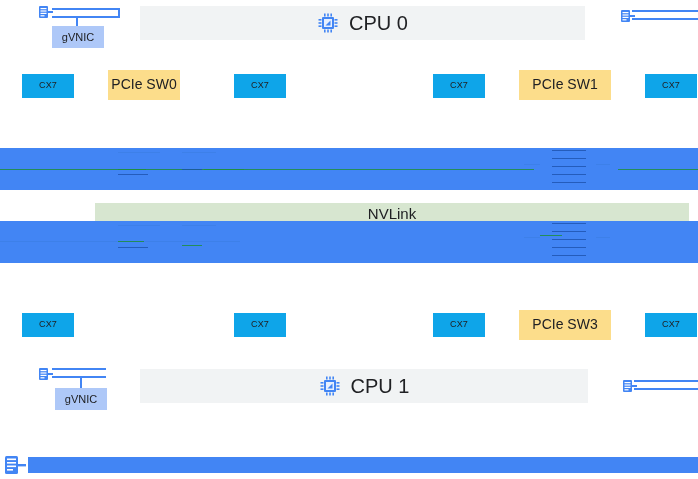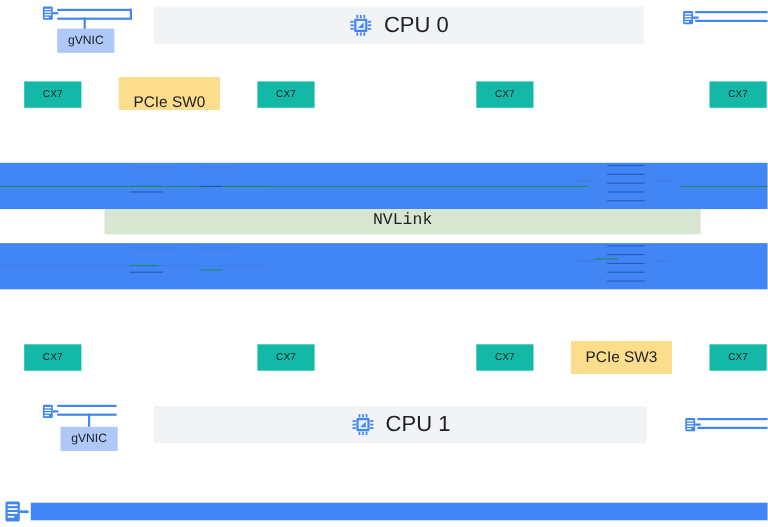--- a/index.html
+++ b/index.html
@@ -27,21 +27,21 @@
   .node {
     display: flex;
     align-items: center;
     justify-content: center;
     text-align: center;
     line-height: 1.1;
     color: #202124;
     white-space: nowrap;
   }
   .node-cx7 {
-    background: #14b8a6;
+    background: #0ea5e9;
     font-size: 9px;
     letter-spacing: 0.2px;
   }
   .node-gvnic {
     background: #aec8f8;
     font-size: 11px;
   }
   .node-pcie {
     background: #fcdd8b;
     font-size: 14px;
@@ -149,32 +149,35 @@
       <rect x="10" y="7" width="5" height="2" fill="#4285f4"></rect>
     </svg>
   </span>
   <div class="wire wire-h abs" style="left:632px; top:10px; width:66px;"></div>
   <div class="wire wire-h abs" style="left:632px; top:18px; width:66px;"></div>
 
   <div class="abs node node-cx7" style="left:22px; top:74px; width:52px; height:24px;">
     <span>CX7</span>
   </div>
 
-  <div class="abs node node-pcie" style="left:108px; top:70px; width:92px; height:30px;align-items:flex-end;">
+  <div class="abs node node-pcie" style="left:108px; top:70px; width:72px; height:30px;">
     <span>PCIe SW0</span>
   </div>
 
   <div class="abs node node-cx7" style="left:234px; top:74px; width:52px; height:24px;">
     <span>CX7</span>
   </div>
 
   <div class="abs node node-cx7" style="left:433px; top:74px; width:52px; height:24px;">
     <span>CX7</span>
   </div>
 
+  <div class="abs node node-pcie" style="left:519px; top:70px; width:92px; height:30px;">
+    <span>PCIe SW1</span>
+  </div>
 
   <div class="abs node node-cx7" style="left:645px; top:74px; width:52px; height:24px;">
     <span>CX7</span>
   </div>
 
   <div class="abs band" style="left:0px; top:148px; width:698px; height:42px;">
     <div class="band-inner-line" style="left:0px;   top:21px; width:248px;"></div>
     <div class="band-inner-line green" style="left:0px; top:21px; width:244px;"></div>
     <div class="band-inner-line" style="left:118px; top:4px;  width:42px;"></div>
     <div class="band-inner-line dark" style="left:118px; top:26px; width:30px;"></div>
@@ -185,21 +188,21 @@
     <div class="band-inner-line" style="left:524px; top:16px; width:16px;"></div>
     <div class="band-inner-line dark" style="left:552px; top:2px;  width:34px;"></div>
     <div class="band-inner-line dark" style="left:552px; top:10px; width:34px;"></div>
     <div class="band-inner-line dark" style="left:552px; top:18px; width:34px;"></div>
     <div class="band-inner-line dark" style="left:552px; top:26px; width:34px;"></div>
     <div class="band-inner-line dark" style="left:552px; top:34px; width:34px;"></div>
     <div class="band-inner-line" style="left:596px; top:16px; width:14px;"></div>
     <div class="band-inner-line green" style="left:618px; top:21px; width:80px;"></div>
   </div>
 
-  <div class="abs node node-nvlink" style="left:95px; top:190px; width:542px; height:23px;font-family:Liberation Mono, monospace;">
+  <div class="abs node node-nvlink" style="left:95px; top:203px; width:594px; height:23px;">
     <span>NVLink</span>
   </div>
 
   <div class="abs band" style="left:0px; top:221px; width:698px; height:42px;">
     <div class="band-inner-line" style="left:0px;   top:20px; width:240px;"></div>
     <div class="band-inner-line" style="left:118px; top:4px;  width:42px;"></div>
     <div class="band-inner-line dark" style="left:118px; top:26px; width:30px;"></div>
     <div class="band-inner-line green" style="left:118px; top:20px; width:26px;"></div>
     <div class="band-inner-line" style="left:182px; top:4px;  width:34px;"></div>
     <div class="band-inner-line green" style="left:182px; top:24px; width:20px;"></div>

